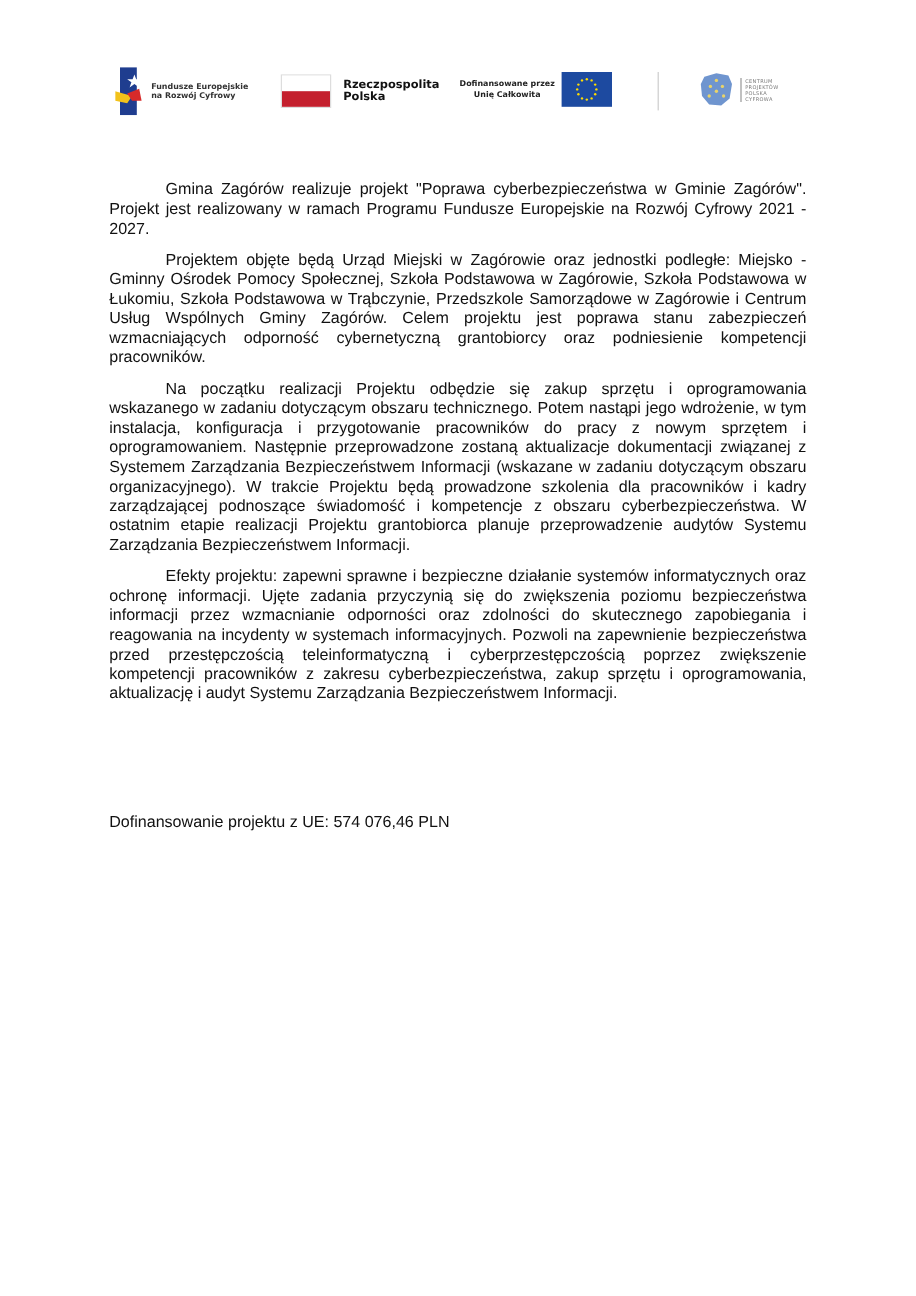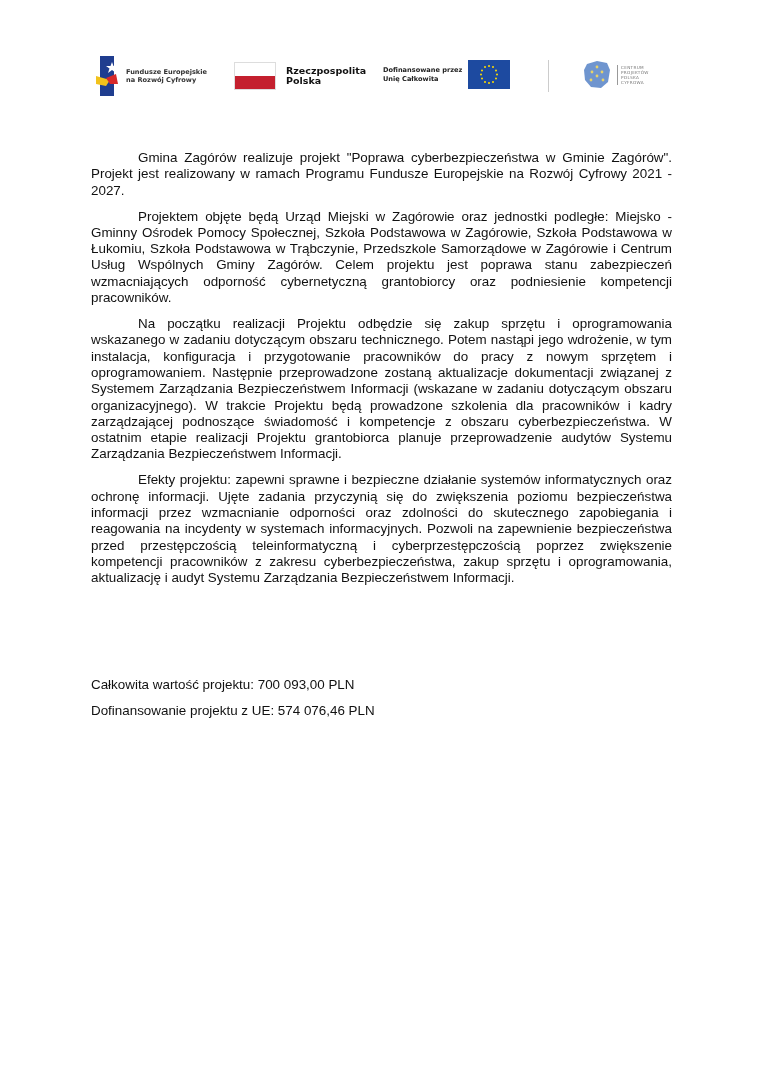--- a/index.html
+++ b/index.html
@@ -12,21 +12,21 @@
     .logo-fe .mark { width: 24px; height: 40px; position: relative; margin-right: 6px; }
     .logo-fe .txt { font-size: 6.6px; font-weight: bold; color: #333; line-height: 8px; font-family: "DejaVu Sans", sans-serif; }
 
     .logo-rp { left: 138px; top: 10px; }
     .flag { width: 42px; height: 28px; border: 1px solid #ddd; margin-right: 10px; display: flex; flex-direction: column; }
     .flag .w { flex: 1; background: #fff; }
     .flag .r { flex: 1; background: #c4202e; }
     .logo-rp .txt { font-size: 9.5px; font-weight: bold; color: #111; line-height: 10px; font-family: "DejaVu Sans", sans-serif; }
 
     .logo-eu { left: 287px; top: 8px; }
-    .logo-eu .txt { font-size: 6.6px; font-weight: bold; color: #222; text-align: left; line-height: 9px; margin-right: 6px; font-family: "DejaVu Sans", sans-serif; }
+    .logo-eu .txt { font-size: 6.6px; font-weight: bold; color: #222; text-align: center; line-height: 9px; margin-right: 6px; font-family: "DejaVu Sans", sans-serif; }
     .euflag { width: 42px; height: 29px; background: #1d4aa0; position: relative; }
 
     .divider { position: absolute; left: 452px; top: 8px; width: 1px; height: 32px; background: #ccc; }
 
     .logo-cppc { left: 487px; top: 8px; }
     .logo-cppc .mark { width: 28px; height: 30px; margin-right: 6px; }
     .logo-cppc .txt { font-size: 4.2px; color: #777; letter-spacing: 0.3px; line-height: 5.2px; border-left: 1px solid #999; padding-left: 3px; font-family: "DejaVu Sans", sans-serif; }
 
     .content { position: absolute; left: 91px; top: 150px; width: 581px; font-size: 13.4px; line-height: 16.3px; text-align: justify; }
     .content p { margin-bottom: 9.7px; text-indent: 47px; }
@@ -114,15 +114,14 @@
 </div>
 
 <div class="content">
   <p>Gmina Zagórów realizuje projekt "Poprawa cyberbezpieczeństwa w Gminie Zagórów". Projekt jest realizowany w ramach Programu Fundusze Europejskie na Rozwój Cyfrowy 2021 - 2027.</p>
   <p>Projektem objęte będą Urząd Miejski w Zagórowie oraz jednostki podległe: Miejsko - Gminny Ośrodek Pomocy Społecznej, Szkoła Podstawowa w Zagórowie, Szkoła Podstawowa w Łukomiu, Szkoła Podstawowa w Trąbczynie, Przedszkole Samorządowe w Zagórowie i Centrum Usług Wspólnych Gminy Zagórów. Celem projektu jest poprawa stanu zabezpieczeń wzmacniających odporność cybernetyczną grantobiorcy oraz podniesienie kompetencji pracowników.</p>
   <p>Na początku realizacji Projektu odbędzie się zakup sprzętu i oprogramowania wskazanego w zadaniu dotyczącym obszaru technicznego. Potem nastąpi jego wdrożenie, w tym instalacja, konfiguracja i przygotowanie pracowników do pracy z nowym sprzętem i oprogramowaniem. Następnie przeprowadzone zostaną aktualizacje dokumentacji związanej z Systemem Zarządzania Bezpieczeństwem Informacji (wskazane w zadaniu dotyczącym obszaru organizacyjnego). W trakcie Projektu będą prowadzone szkolenia dla pracowników i kadry zarządzającej podnoszące świadomość i kompetencje z obszaru cyberbezpieczeństwa. W ostatnim etapie realizacji Projektu grantobiorca planuje przeprowadzenie audytów Systemu Zarządzania Bezpieczeństwem Informacji.</p>
   <p>Efekty projektu: zapewni sprawne i bezpieczne działanie systemów informatycznych oraz ochronę informacji. Ujęte zadania przyczynią się do zwiększenia poziomu bezpieczeństwa informacji przez wzmacnianie odporności oraz zdolności do skutecznego zapobiegania i reagowania na incydenty w systemach informacyjnych. Pozwoli na zapewnienie bezpieczeństwa przed przestępczością teleinformatyczną i cyberprzestępczością poprzez zwiększenie kompetencji pracowników z zakresu cyberbezpieczeństwa, zakup sprzętu i oprogramowania, aktualizację i audyt Systemu Zarządzania Bezpieczeństwem Informacji.</p>
 </div>
 
 <div class="summary">
-  <p>Całkowita wartość projektu: 700 093,00 PLN</p>
   <p>Dofinansowanie projektu z UE: 574 076,46 PLN</p>
 </div>
 
 </body></html>

